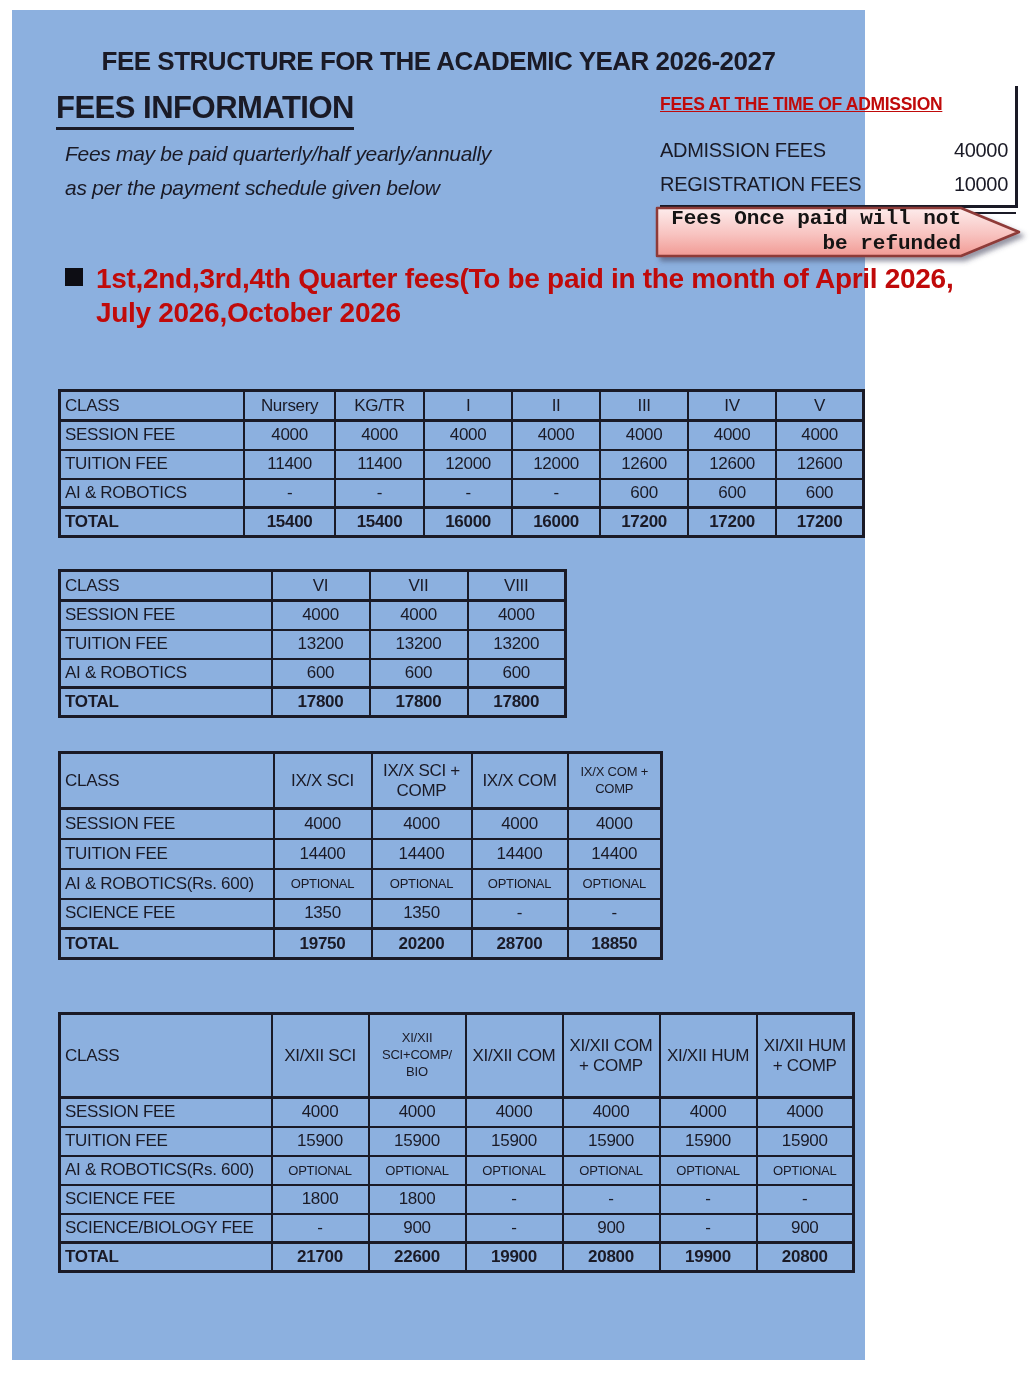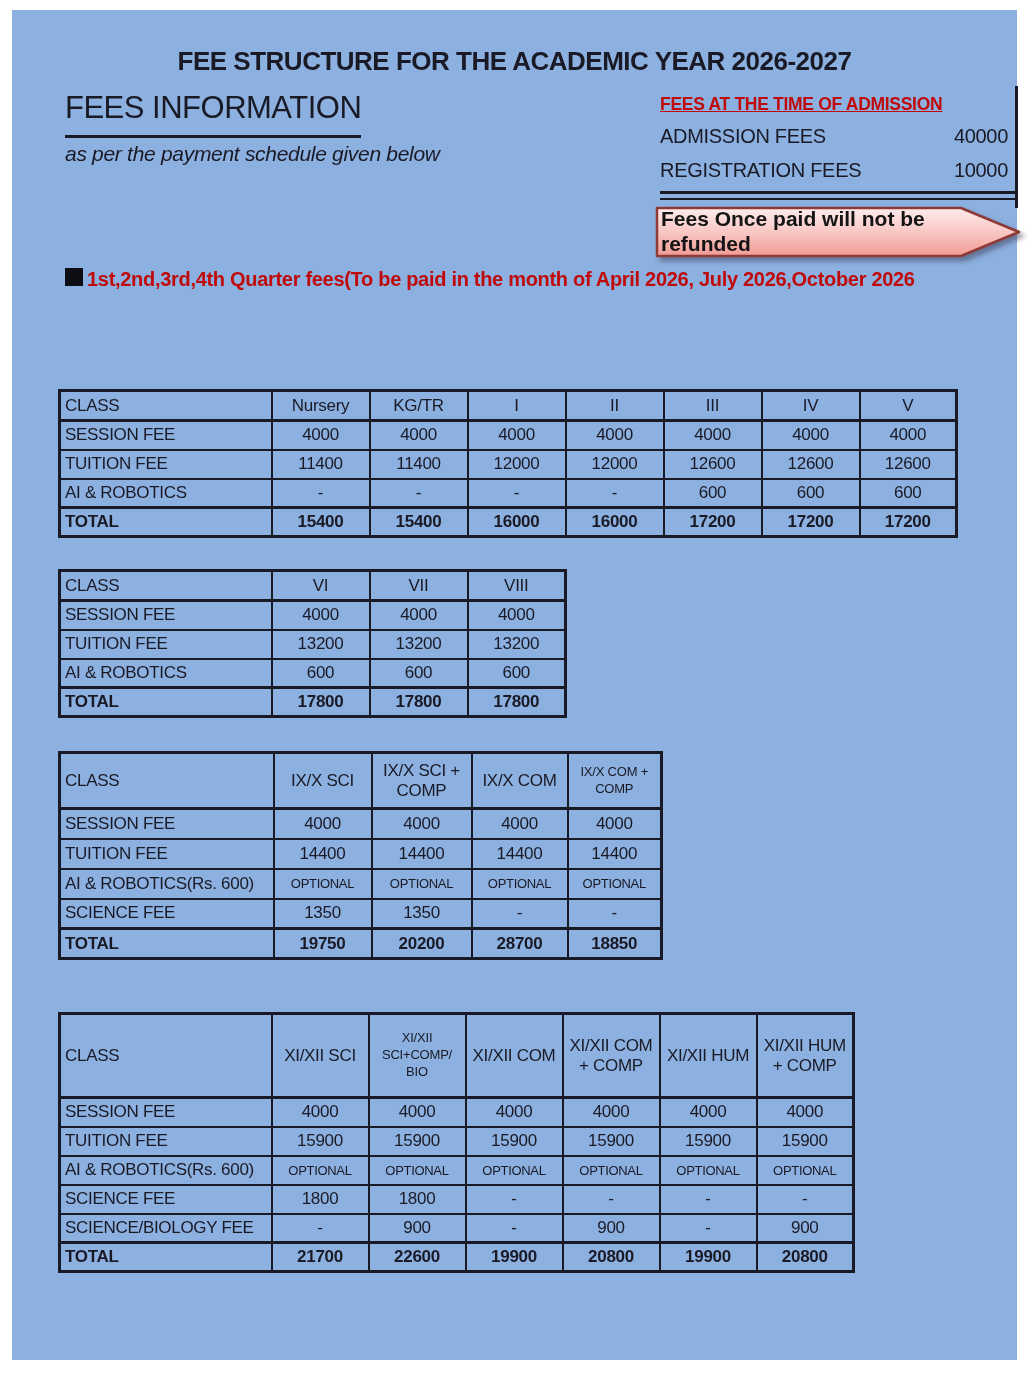--- a/index.html
+++ b/index.html
@@ -13,78 +13,78 @@
   }
   *{margin:0;padding:0;box-sizing:border-box;}
   html,body{width:1034px;height:1384px;overflow:hidden;}
   body{
     background:var(--page-bg);
     font-family:"Liberation Sans","DejaVu Sans",sans-serif;
     color:var(--ink);
     position:relative;
   }
   .doc{
-    position:absolute;left:12px;top:10px;width:1005px;height:1350px;
+    position:absolute;left:12px;top:10px;width:853px;height:1350px;
     background:var(--doc-bg);
   }
   .abs{position:absolute;}
   .doc-title{
     left:0;top:36px;width:100%;text-align:center;
     font-size:26px;font-weight:bold;letter-spacing:-0.5px;
   }
   .fees-info-heading{
-    left:53px;top:80px;
-    font-size:31px;font-weight:normal;letter-spacing:-0.5px;
+    left:44px;top:80px;
+    font-size:31px;font-weight:bold;letter-spacing:-0.5px;
     border-bottom:3px solid var(--ink);
-    padding-bottom:9px;
+    padding-bottom:1px;
   }
   .fees-info-text{
     left:53px;top:127px;width:480px;
     font-size:21px;font-style:italic;line-height:34px;letter-spacing:-0.3px;
   }
   .admission-block{
     left:648px;top:84px;width:356px;
   }
   .admission-heading{
     color:var(--red);font-size:17.5px;font-weight:bold;letter-spacing:-0.3px;
     text-decoration:underline;
-    margin-bottom:4px;
+    margin-bottom:18px;
   }
   .admission-row{
     display:flex;justify-content:space-between;align-items:center;
     font-size:20px;letter-spacing:-0.3px;line-height:34px;
     padding-right:8px;
   }
   .double-rule{
     margin-top:4px;height:9px;
     border-top:3px solid var(--ink);
     border-bottom:2px solid var(--ink);
   }
   .edge-line{
     left:1003px;top:76px;width:3px;height:122px;background:var(--ink);
   }
   .banner{
     left:643px;top:196px;width:368px;height:54px;
   }
   .banner svg{position:absolute;left:0;top:0;overflow:visible;}
   .banner-text{
     position:absolute;left:6px;right:62px;top:0;bottom:4px;
-    display:flex;align-items:center;justify-content:center;text-align:left;
-    font-family:Liberation Sans, sans-serif;
+    display:flex;align-items:center;justify-content:center;text-align:right;
+    font-family:Liberation Mono, monospace;
     font-size:21px;font-weight:bold;line-height:25px;color:#141414;
   }
   .quarter-note{
     left:53px;top:252px;width:930px;display:flex;
   }
   .bullet-square{
     width:18px;height:18px;background:#0d0d14;margin-top:6px;flex:0 0 18px;
   }
   .quarter-note-text{
-    margin-left:4px;color:var(--red);
-    font-size:20px;font-weight:bold;letter-spacing:-0.3px;line-height:34px;
+    margin-left:13px;color:var(--red);
+    font-size:28px;font-weight:bold;letter-spacing:-0.3px;line-height:34px;
   }
   .section-title{
     left:0;top:324px;width:100%;text-align:center;
   }
   .section-title span{
     color:var(--red);font-size:21px;font-weight:bold;letter-spacing:-0.3px;
     border-bottom:3px solid var(--red);padding-bottom:1px;
     text-shadow:1px 1px 0 rgba(255,170,170,0.55);
   }
   
@@ -110,20 +110,21 @@
 </head>
 <body>
 
 <div class="doc">
 
   <div class="abs doc-title">FEE STRUCTURE FOR THE ACADEMIC YEAR 2026-2027</div>
 
   <div class="abs fees-info-heading">FEES INFORMATION</div>
 
   <div class="abs fees-info-text">
+    <div>Fees may be paid quarterly/half yearly/annually</div>
     <div>as per the payment schedule given below</div>
   </div>
 
   <div class="abs admission-block">
     <div class="admission-heading">FEES AT THE TIME OF ADMISSION</div>
     <div class="admission-row">
       <span>ADMISSION FEES</span>
       <span>40000</span>
     </div>
     <div class="admission-row">

